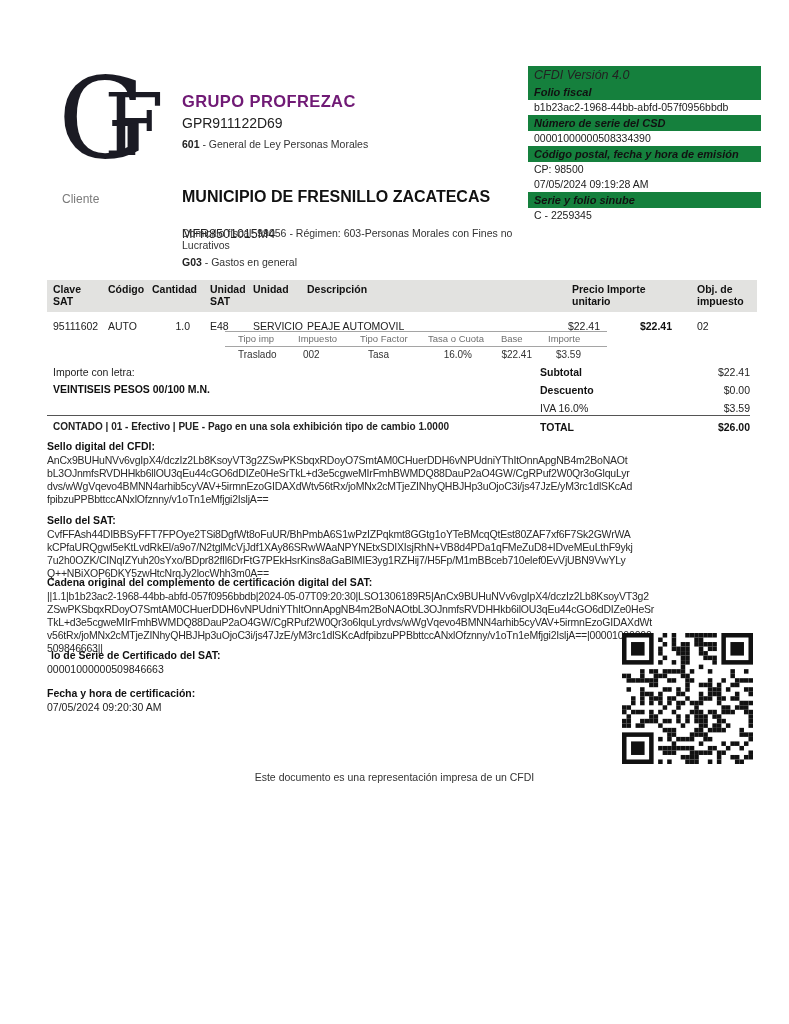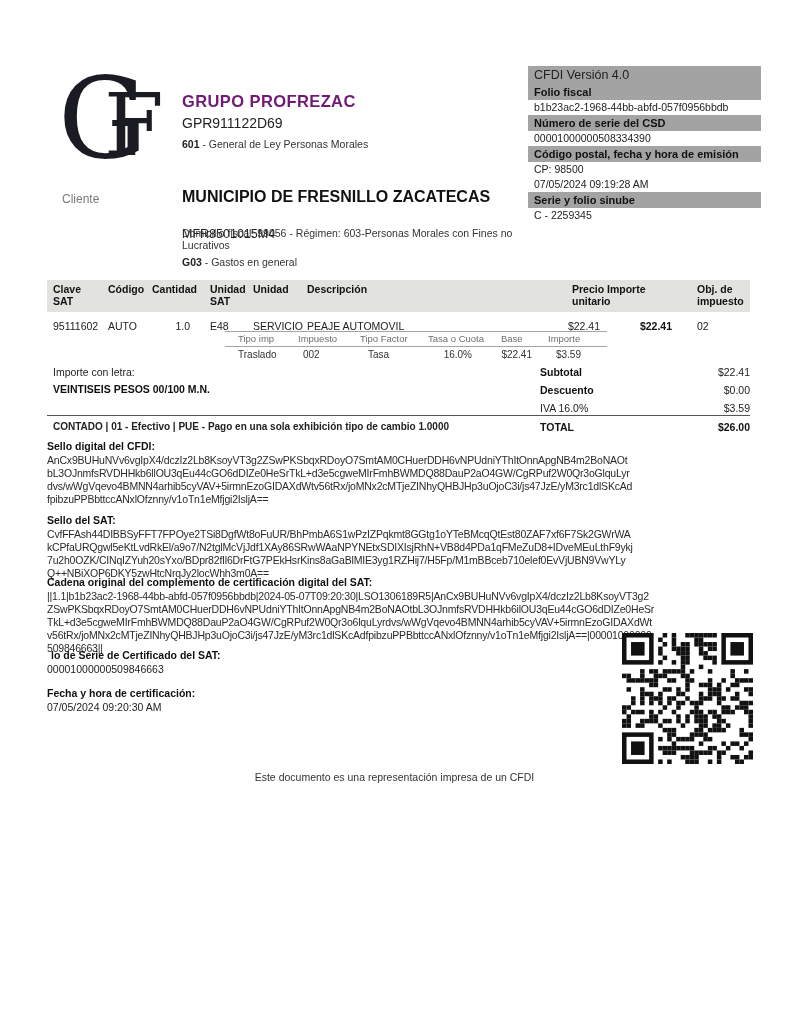--- a/index.html
+++ b/index.html
@@ -13,34 +13,34 @@
   .logo-g{position:absolute;left:0;top:0;font-size:112px;line-height:1;font-weight:400;}
   .logo-f{position:absolute;left:46px;top:20px;font-size:86px;line-height:1;font-weight:400;}
 
   .company-name{left:182px;top:92px;font-size:16.5px;font-weight:bold;letter-spacing:.4px;color:#701a75;}
   .company-rfc{left:182px;top:115px;font-size:14px;color:#222;}
   .company-regime{left:182px;top:138px;font-size:10.5px;color:#333;}
   .company-regime b{color:#222;}
 
   
   .cfdi-panel{left:528px;top:66px;width:233px;display:flex;flex-direction:column;}
-  .cfdi-panel .band{background:#a3a3a3;}
+  .cfdi-panel .band{background:#15803d;font-style:italic;}
   .cfdi-panel .row{padding:1px 6px;font-size:10.5px;line-height:13px;color:#222;}
   .cfdi-panel .lbl{font-weight:bold;font-size:11px;line-height:14px;color:#111;}
   .cfdi-panel .ver{font-size:12.5px;line-height:16px;color:#222;}
 
   .client-label{left:62px;top:192px;font-size:12px;color:#7a7a7a;}
   .client-name{left:182px;top:188px;font-size:16px;font-weight:bold;color:#111;}
   .client-rfc{left:182px;top:207px;font-size:12.5px;color:#222;margin-top:20px;}
   .client-addr{left:182px;top:227px;width:378px;font-size:10.5px;line-height:12px;color:#333;}
   .client-use{left:182px;top:256px;font-size:10.5px;color:#333;}
   .client-use b{color:#222;}
 
   
-  .tbl-head{left:47px;top:280px;width:703px;height:32px;background:#e2e2e0;}
+  .tbl-head{left:47px;top:280px;width:703px;height:32px;background:#e2e2e0;padding-left:7px;}
   .th{position:absolute;font-size:10.5px;font-weight:bold;color:#111;line-height:11.5px;top:4px;}
   .td{position:absolute;font-size:10.5px;color:#222;top:320px;}
   .ra{text-align:right;}
 
   
   .tax-line{left:225px;width:382px;height:0;border-top:1px solid #a5a5a5;}
   .tax-h{position:absolute;top:333px;font-size:9.5px;color:#6e6e6e;}
   .tax-v{position:absolute;top:349px;font-size:10px;color:#333;}
 
   .letra-label{left:53px;top:366px;font-size:10.5px;color:#222;}

